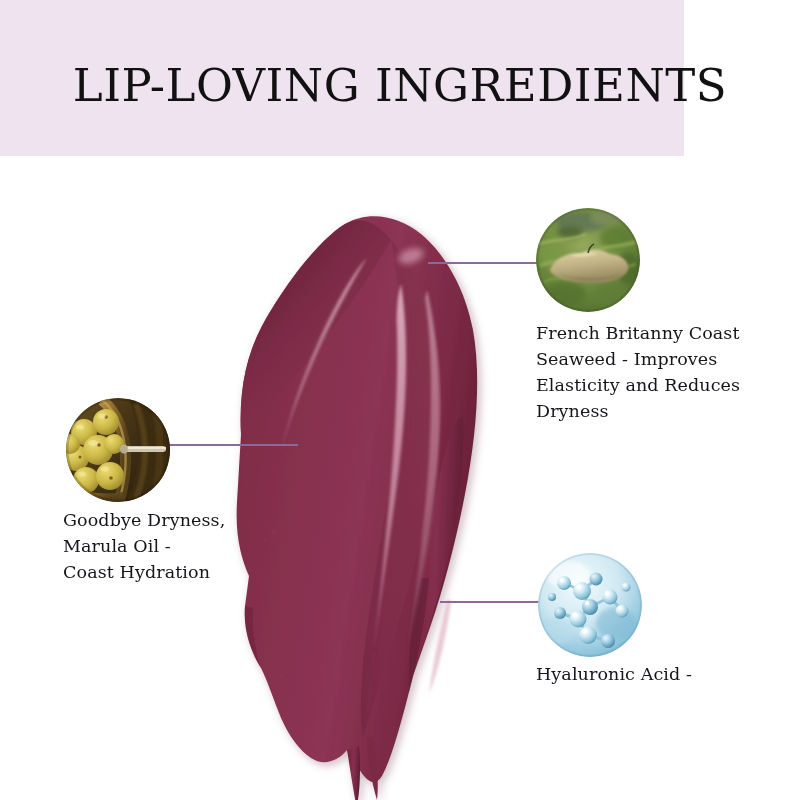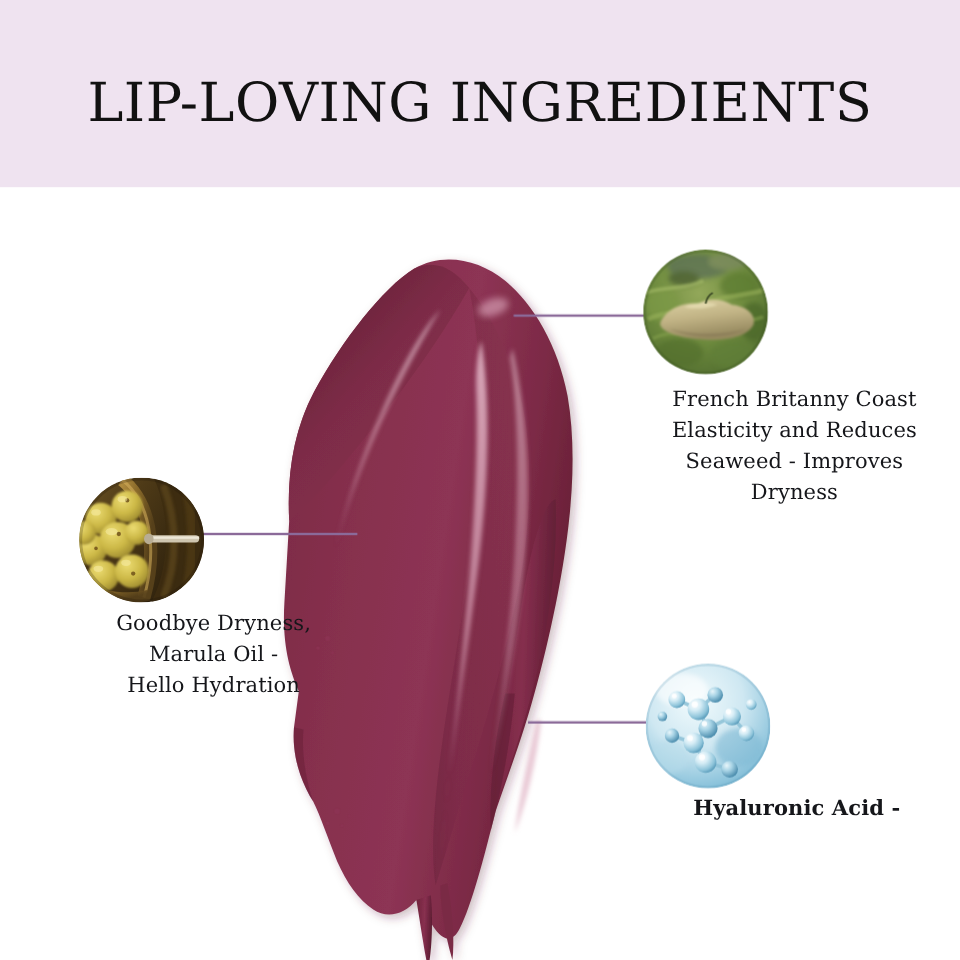--- a/index.html
+++ b/index.html
@@ -19,21 +19,21 @@
     height: 800px;
     background: #ffffff;
     overflow: hidden;
   }
 
   
   .header-band {
     position: absolute;
     left: 0;
     top: 0;
-    width: 800px;
+    width: 684px;
     height: 156px;
     background: #efe3f0;
   }
   .header-title {
     position: absolute;
     left: 0;
     top: 58px;
     width: 800px;
     text-align: center;
     font-family: "DejaVu Serif", "Liberation Serif", serif;
@@ -92,22 +92,22 @@
   .caption {
     position: absolute;
     font-family: "DejaVu Serif", "Liberation Serif", serif;
     font-size: 17.5px;
     line-height: 26px;
     color: #15161a;
     letter-spacing: 0.1px;
   }
   .cap-seaweed  { left: 536px; top: 164px; width: 252px; }
   .cap-marula   { left: 63px;  top: 351px; width: 230px; }
-  .cap-hyaluron { left: 536px; top: 505px; width: 256px; font-weight: bold; }
-  .cap-line { display: block; white-space: nowrap; text-align: center; }
+  .cap-hyaluron { left: 536px; top: 505px; width: 256px; }
+  .cap-line { display: block; white-space: nowrap; }
 </style>
 </head>
 <body>
 
 <div class="poster">
 
   <div class="header-band">
     <div class="header-title">LIP-LOVING INGREDIENTS</div>
   </div>
 
@@ -311,22 +311,22 @@
         </g>
 
         <path d="M52 45 C 53 40, 56 37, 58 36" stroke="#3c4a26" stroke-width="1.5" fill="none"></path>
 
         <circle cx="52" cy="52" r="52" fill="none" stroke="#2f4019" stroke-width="5" opacity="0.18"></circle>
       </svg>
     </div>
 
     <div class="caption cap-seaweed">
       <span class="cap-line">French Britanny Coast</span>
+      <span class="cap-line">Seaweed - Improves</span>
       <span class="cap-line">Elasticity and Reduces</span>
-      <span class="cap-line">Seaweed - Improves</span>
       <span class="cap-line">Dryness</span>
     </div>
 
     <div class="circle circle-marula">
       <svg width="104" height="104" viewBox="0 0 104 104" xmlns="http://www.w3.org/2000/svg">
         <defs>
           <linearGradient id="mBg" x1="0" y1="0" x2="1" y2="0.6">
             <stop offset="0%" stop-color="#6d5524"></stop>
             <stop offset="40%" stop-color="#4e3a17"></stop>
             <stop offset="100%" stop-color="#2b1f0c"></stop>
@@ -392,21 +392,21 @@
           <rect x="56" y="49" width="44" height="2" fill="#f2ecdd" opacity="0.85"></rect>
           <ellipse cx="58" cy="51" rx="4" ry="4.5" fill="#b8ad94"></ellipse>
         </g>
         <circle cx="52" cy="52" r="52" fill="none" stroke="#1d1407" stroke-width="5" opacity="0.22"></circle>
       </svg>
     </div>
 
     <div class="caption cap-marula">
       <span class="cap-line">Goodbye Dryness,</span>
       <span class="cap-line">Marula Oil -</span>
-      <span class="cap-line">Hello Hydration</span>
+      <span class="cap-line">Coast Hydration</span>
     </div>
 
     <div class="circle circle-hyaluron">
       <svg width="104" height="104" viewBox="0 0 104 104" xmlns="http://www.w3.org/2000/svg">
         <defs>
           <radialGradient id="hBg" cx="0.4" cy="0.3" r="0.85">
             <stop offset="0%" stop-color="#f2fbfd"></stop>
             <stop offset="45%" stop-color="#cfe8f2"></stop>
             <stop offset="80%" stop-color="#8dc4dc"></stop>
             <stop offset="100%" stop-color="#5aa3c4"></stop>

